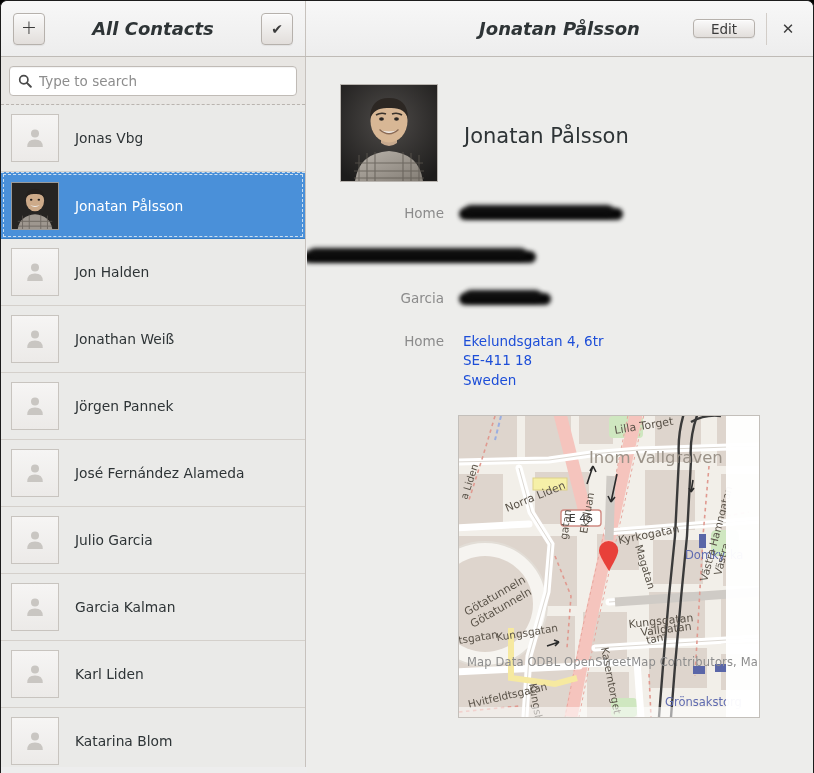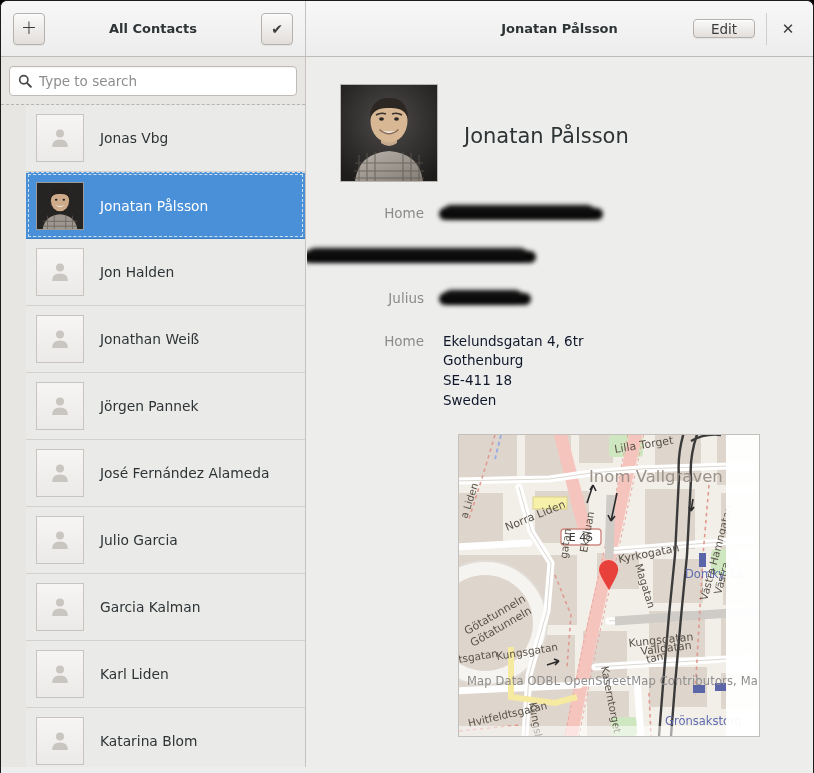--- a/index.html
+++ b/index.html
@@ -36,22 +36,23 @@
     border-right: 1px solid #c7c2bd;
   }
   .hb-right {
     flex: 1; height: 100%;
     display: flex; align-items: center;
     position: relative;
   }
   .hb-title {
     position: absolute; left: 0; right: 0; top: 0; bottom: 0;
     display: flex; align-items: center; justify-content: center;
-    font-size: 13px; font-weight: bold; color: #2e3436;
+    font-size: 18px; font-weight: bold; color: #2e3436;
     pointer-events: none;
+    font-style: italic;
   }
 
   .btn {
     background: linear-gradient(to bottom, #fafafa 0%, #e2dedb 100%);
     border: 1px solid #b6b1ac;
     border-radius: 4px;
     color: #3b3b3b;
     font-size: 13.5px;
     display: flex; align-items: center; justify-content: center;
     box-shadow: 0 1px 0 rgba(255,255,255,0.6) inset, 0 1px 1px rgba(0,0,0,0.06);
@@ -104,21 +105,20 @@
     font-family: inherit; font-size: 13.5px; color: #8a8a8a;
     background: transparent;
   }
   .search-input::placeholder { color: #8d8d8d; }
 
   .list-scroll {
     position: absolute; left: 0; right: 0;
     top: 47px; bottom: 0;
     overflow: hidden;
     border-top: 1px dashed #b9b4af;
-    padding-left: 25px;
   }
   .contact-row {
     height: 67px;
     display: flex; align-items: center;
     padding: 0 10px;
     border-bottom: 1px solid #d4d0cb;
     cursor: pointer;
     background: #eaeae8;
   }
   .contact-row.selected {
@@ -180,31 +180,31 @@
     margin-top: 22px;
     padding-left: 0;
   }
   .field-row {
     display: flex;
     align-items: flex-start;
     margin-bottom: 18px;
     min-height: 20px;
   }
   .field-label {
-    width: 136px;
+    width: 156px;
     text-align: right;
     padding-right: 19px;
     font-size: 13.5px;
     color: #8b8b8b;
     flex-shrink: 0;
     line-height: 19px;
   }
   .field-value {
     font-size: 13.5px;
-    color: #0f172a;
+    color: #1d4ed8;
     line-height: 19.6px;
   }
   .redacted {
     position: relative;
     display: inline-block;
     height: 19px;
     color: #2e3436;
     font-size: 13.5px;
     white-space: nowrap;
   }
@@ -432,28 +432,27 @@
 
     <div class="fields" id="contact-fields">
         <div class="field-row">
           <div class="field-label">Home</div>
           <div class="field-value"><span class="redacted" style="width: 152px;"><span class="ink"></span><span class="ink2"></span></span></div>
         </div>
         <div class="field-row">
           <div class="field-value"><span class="redacted" style="width: 221px;"><span class="ink"></span><span class="ink2"></span></span></div>
         </div>
         <div class="field-row">
-          <div class="field-label">Julius</div>
+          <div class="field-label">Garcia</div>
           <div class="field-value"><span class="redacted" style="width: 80px;"><span class="ink"></span><span class="ink2"></span></span></div>
         </div>
         <div class="field-row">
           <div class="field-label">Home</div>
           <div class="field-value">
             <div>Ekelundsgatan 4, 6tr</div>
-            <div>Gothenburg</div>
             <div>SE-411 18</div>
             <div>Sweden</div>
           </div>
         </div>
       </div>
 
     <div class="map-box">
       <svg class="map-svg" width="300" height="301" viewBox="0 0 300 301">
         <rect width="300" height="301" fill="#f2efe9"></rect>
 

